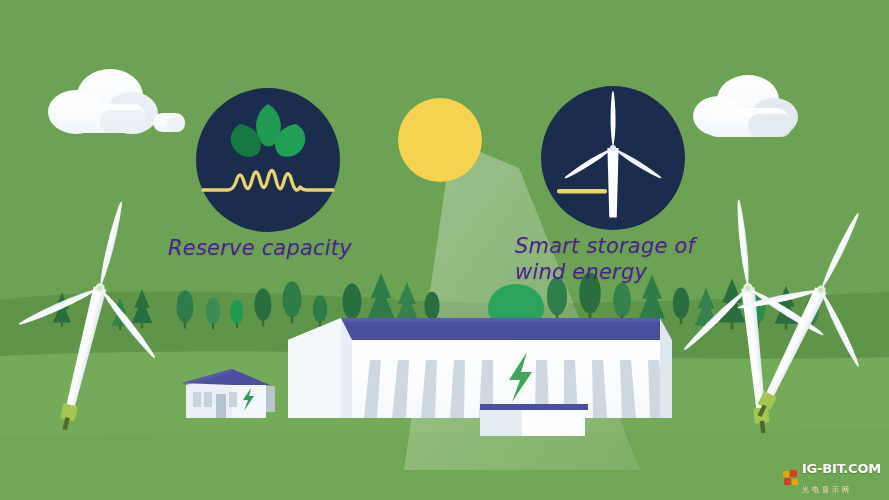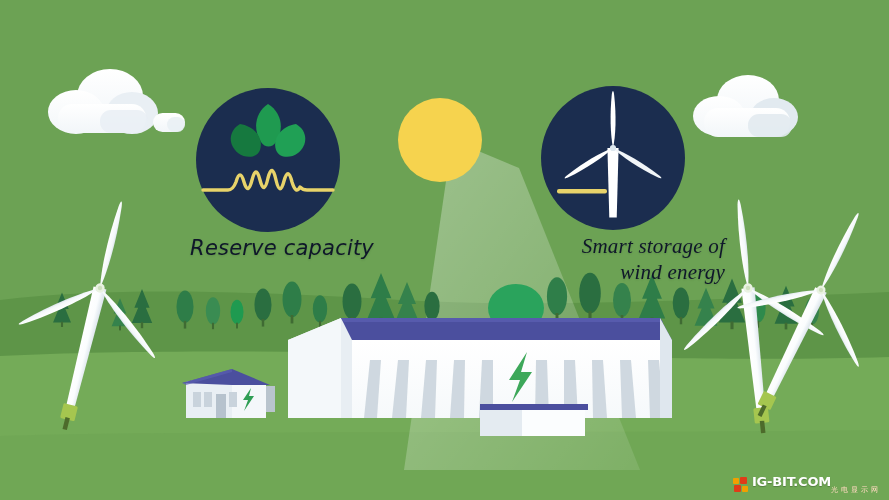--- a/index.html
+++ b/index.html
@@ -20,42 +20,41 @@
   }
   #scene svg.layer {
     position: absolute;
     left: 0;
     top: 0;
     width: 889px;
     height: 500px;
   }
   .label-text {
     position: absolute;
-    color: #0f172a;
+    color: #4c1d95;
     font-style: italic;
     font-family: "DejaVu Sans", sans-serif;
     font-weight: 400;
-    text-align: right;
+    text-align: left;
     line-height: 1.22;
     white-space: pre-line;
     letter-spacing: 0.2px;
     text-shadow: 0 1px 2px rgba(40,70,30,0.18);
   }
   #label-reserve {
     left: 168px;
     top: 236px;
     width: 206px;
     font-size: 21px;
   }
   #label-smart {
     left: 515px;
     top: 234px;
     width: 210px;
     font-size: 21px;
-    font-family: Liberation Serif, serif;
   }
   #watermark {
     position: absolute;
     right: 4px;
     bottom: 4px;
     display: flex;
     align-items: center;
     gap: 3px;
     padding: 2px 4px;
     background: rgba(255,255,255,0.0);
@@ -69,21 +68,21 @@
   #watermark .wm-mark i {
     position: absolute;
     display: block;
     background: #e8541f;
     border-radius: 1px;
   }
   #watermark .wm-mark i.a { left:0; top:1px; width:6px; height:6px; background:#f0a000;}
   #watermark .wm-mark i.b { left:7px; top:0; width:7px; height:7px; background:#e03c18;}
   #watermark .wm-mark i.c { left:1px; top:8px; width:7px; height:7px; background:#e03c18;}
   #watermark .wm-mark i.d { left:9px; top:9px; width:6px; height:6px; background:#f0a000;}
-  #watermark .wm-texts { display:flex; line-height:1; }
+  #watermark .wm-texts { display:flex; flex-direction:column; line-height:1; }
   #watermark .wm-main {
     font-size: 13px;
     font-weight: bold;
     color: #ffffff;
     font-family: "DejaVu Sans", sans-serif;
     letter-spacing: -0.2px;
     text-shadow: 0 1px 1px rgba(0,0,0,0.25);
   }
   #watermark .wm-sub {
     font-size: 7px;

